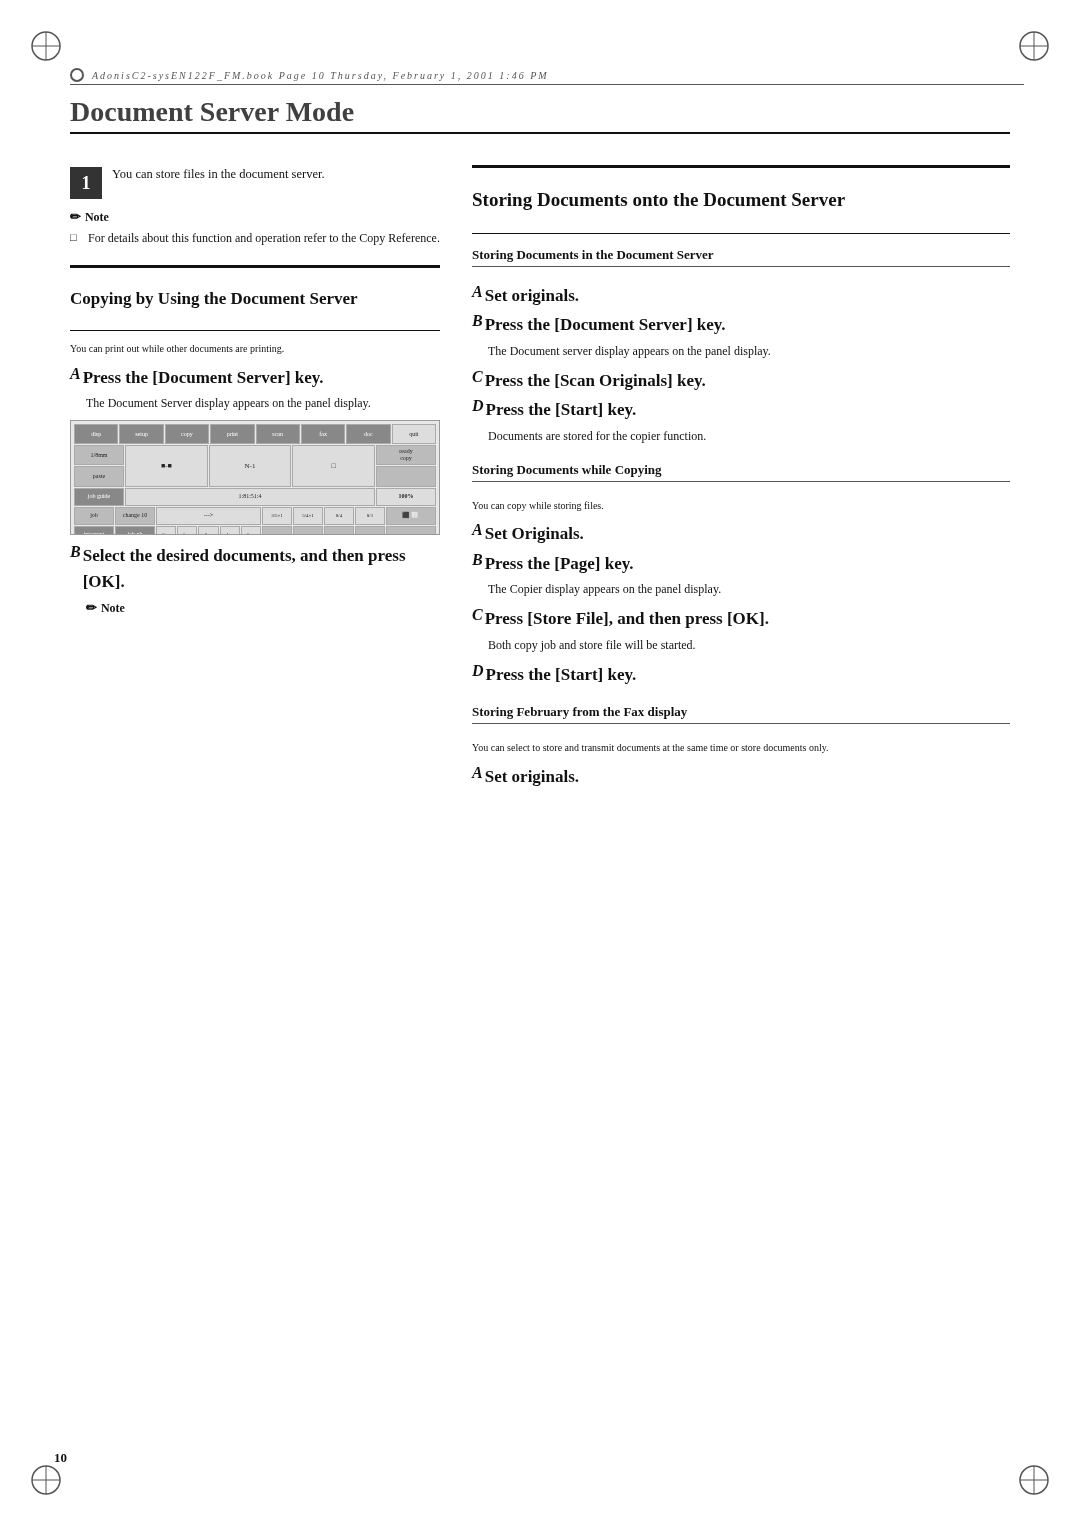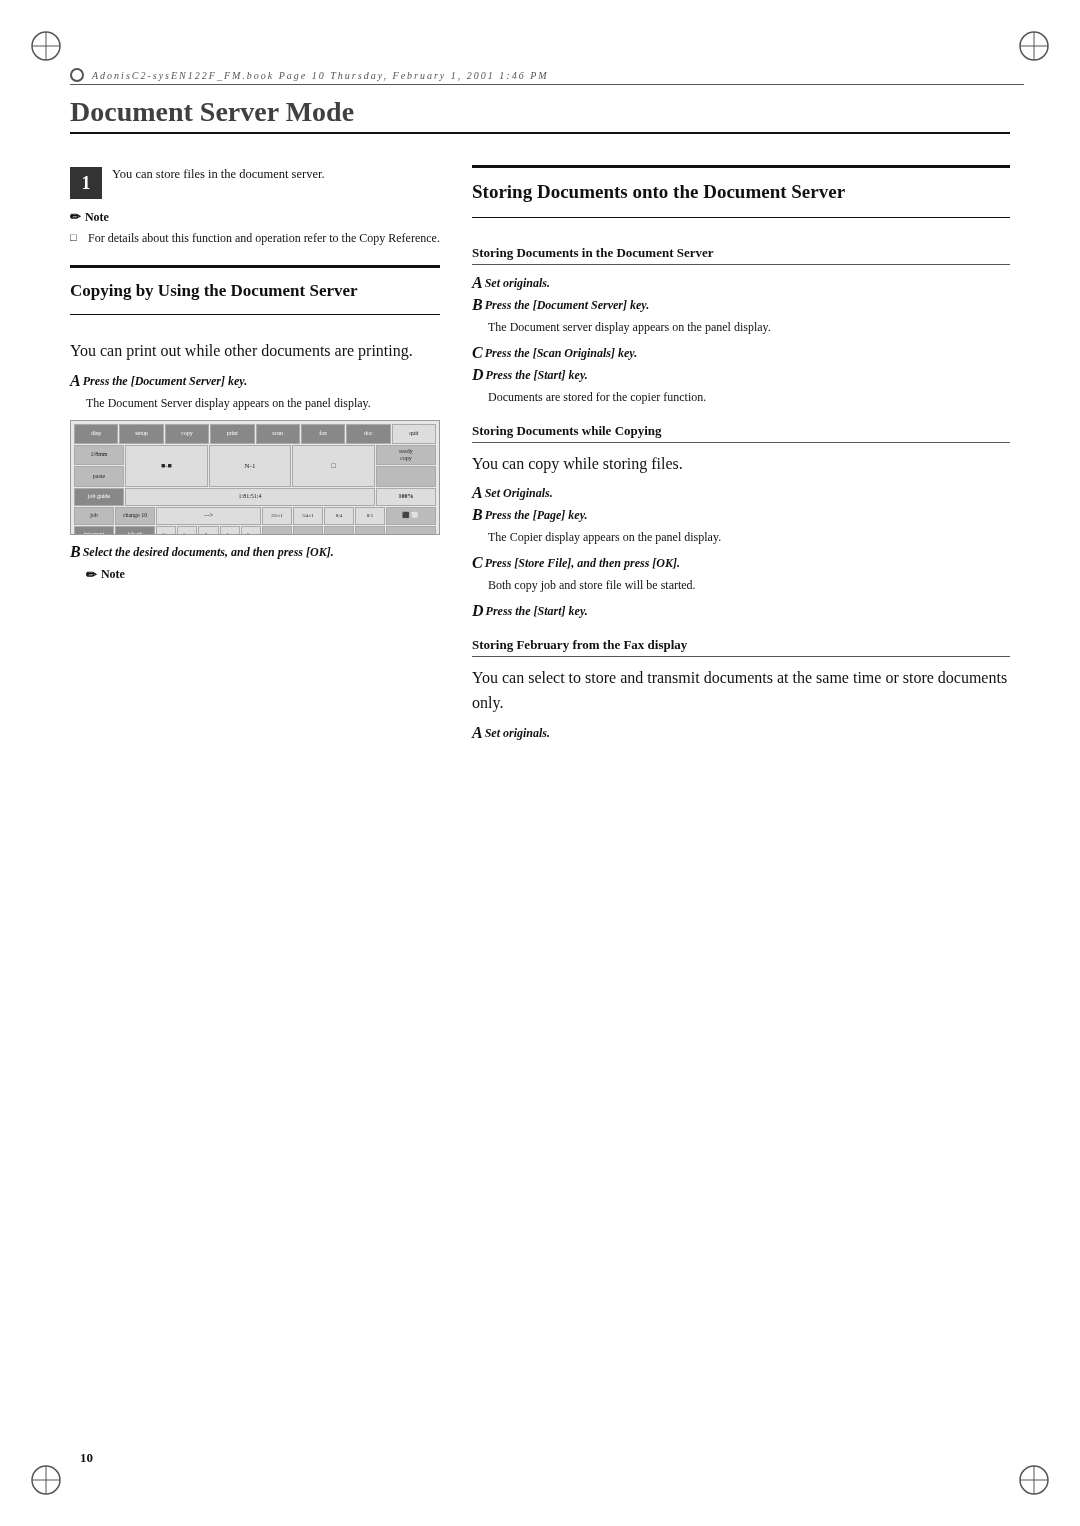--- a/index.html
+++ b/index.html
@@ -138,72 +138,71 @@
       font-size: 11px;
     }
 
     
     .section-heading {
       font-size: 17px;
       font-weight: bold;
       color: #111;
       border-top: 3px solid #111;
       border-bottom: 1px solid #111;
-      padding: 12px 0;
-      margin-bottom: 24px;
+      padding: 20px 0;
+      margin-bottom: 10px;
       line-height: 1.3;
     }
     .section-heading-sub {
       font-size: 13px;
       font-weight: bold;
       color: #111;
       border-bottom: 1px solid #555;
       padding: 3px 0;
-      margin-bottom: 9px;
+      margin-bottom: 16px;
       margin-top: 8px;
     }
 
     .body-text {
-      font-size: 16px;
+      font-size: 10px;
       line-height: 1.55;
       margin-bottom: 8px;
     }
 
     
     .step-line {
       display: flex;
       align-items: flex-start;
       margin-bottom: 4px;
     }
     .step-letter {
       font-size: 16px;
       font-weight: bold;
       font-style: italic;
       margin-right: 2px;
       flex-shrink: 0;
       font-family: 'Times New Roman', Times, serif;
     }
     .step-text {
-      font-size: 12px;
+      font-size: 17px;
       font-weight: bold;
       line-height: 1.5;
-      font-style: italic;
     }
     .step-body {
       font-size: 12px;
       line-height: 1.5;
       margin-left: 16px;
       margin-bottom: 8px;
     }
 
     
     .page-number {
       position: absolute;
       bottom: 60px;
-      left: 80px;
+      left: 54px;
       font-size: 13px;
       font-weight: bold;
     }
 
     
     .machine-display {
       width: 100%;
       height: 115px;
       background: #e8e8e8;
       border: 1px solid #999;

